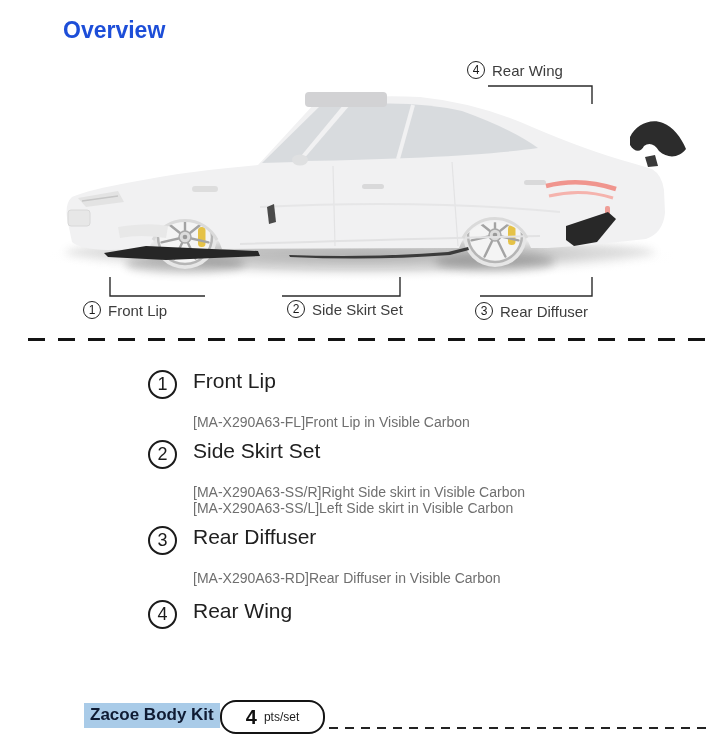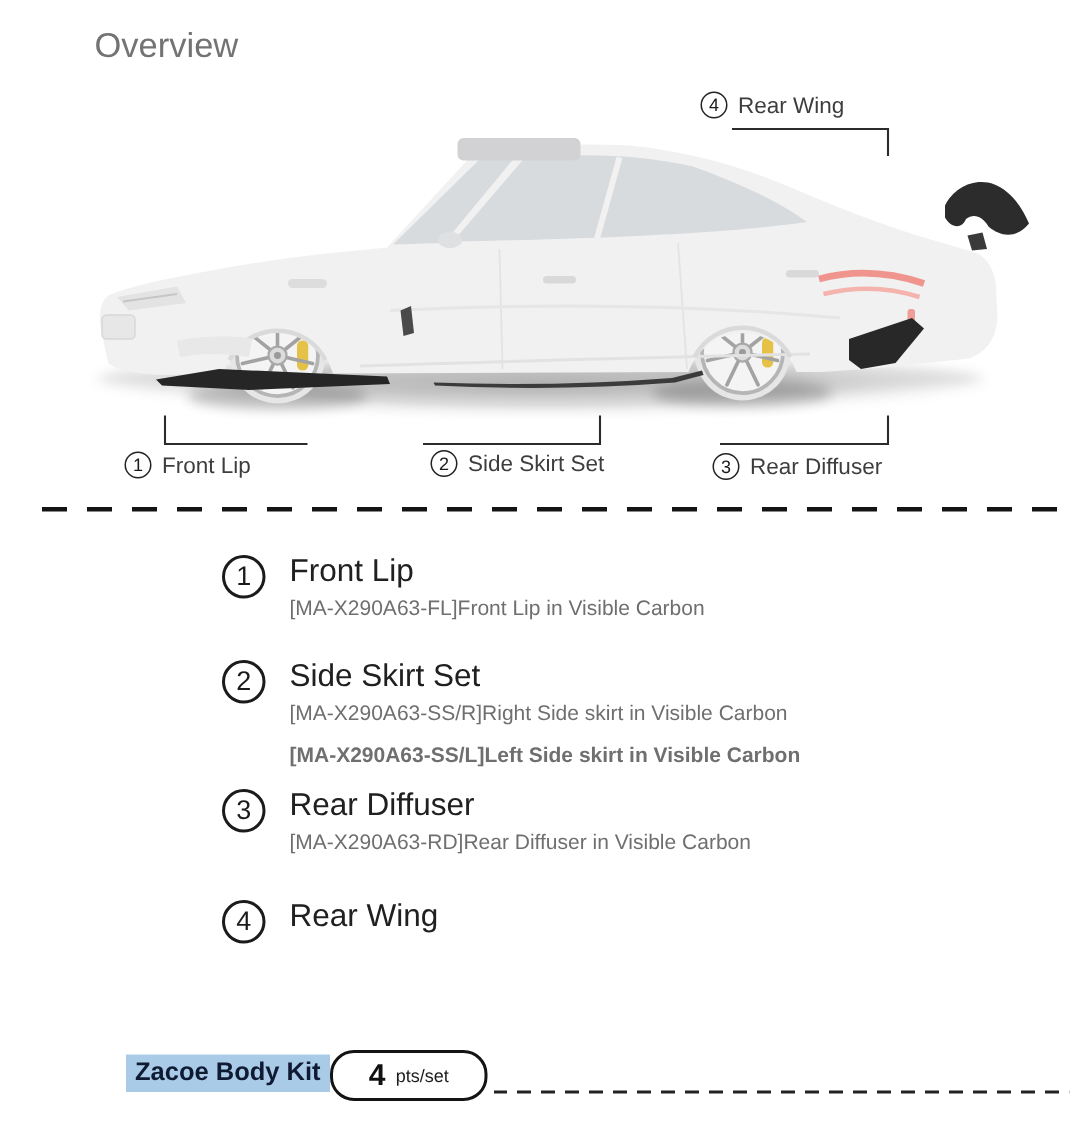--- a/index.html
+++ b/index.html
@@ -1,21 +1,21 @@
 <!DOCTYPE html>
 <html><head>
 <meta charset="utf-8">
 <style>
   html,body{margin:0;padding:0;}
   body{
     width:713px;height:747px;background:#ffffff;position:relative;overflow:hidden;
     font-family:"Liberation Sans","DejaVu Sans",sans-serif;color:#1a1a1a;
   }
   .page-title{
-    position:absolute;left:63px;top:17px;font-size:23px;font-weight:400;color:#737373;
+    position:absolute;left:63px;top:17px;font-size:23px;font-weight:700;color:#1d4ed8;
   }
   .figure-svg{position:absolute;left:0;top:0;}
   
   .callout{position:absolute;display:flex;align-items:center;gap:7px;
     font-size:15px;color:#3d3d3d;white-space:nowrap;}
   .badge-sm{width:18px;height:18px;border:1.5px solid #222;border-radius:50%;
     display:flex;align-items:center;justify-content:center;
     font-size:12px;color:#1a1a1a;box-sizing:border-box;flex:0 0 auto;}
   .co1{left:83px;top:301px;}
   .co2{left:287px;top:300px;}
@@ -24,22 +24,22 @@
   
   .main-dash{position:absolute;left:28px;right:0;top:338px;height:2.5px;
     background:repeating-linear-gradient(to right,#141414 0 17px,transparent 17px 30px);}
   
   .part{position:absolute;left:148px;display:flex;gap:16px;align-items:flex-start;}
   .p1{top:368px}.p2{top:438px}.p3{top:524px}.p4{top:598px}
   .badge-lg{width:29px;height:29px;border:2px solid #1b1b1b;border-radius:50%;
     display:flex;align-items:center;justify-content:center;font-size:18px;font-weight:500;
     color:#1b1b1b;box-sizing:border-box;margin-top:2px;flex:0 0 auto;}
   .part-title{font-size:21px;font-weight:500;color:#202020;line-height:1.25;}
-  .part-code{font-size:14px;color:#6f6f6f;line-height:16px;margin-top:3px;}
-  .part-code + .part-code{margin-top:12px;font-weight:bold;}
+  .part-code{font-size:14px;color:#6f6f6f;line-height:16px;margin-top:20px;}
+  .part-code + .part-code{margin-top:0;}
   
   .kit-name{position:absolute;left:84px;top:703px;background:#a9cbe8;color:#0f1b33;
     font-size:17px;font-weight:700;padding:2px 6px 3px;line-height:1.2;}
   .pts-pill{position:absolute;left:220px;top:700px;width:101px;height:30px;
     border:2px solid #141414;border-radius:16px;background:#fff;box-sizing:content-box;
     display:flex;align-items:center;justify-content:center;gap:7px;}
   .pts-value{font-size:20px;font-weight:600;color:#111;}
   .pts-unit{font-size:12px;color:#1c1c1c;}
   .footer-dash{position:absolute;left:329px;right:0;top:727px;height:2px;
     background:repeating-linear-gradient(to right,#222 0 9px,transparent 9px 16px);}

